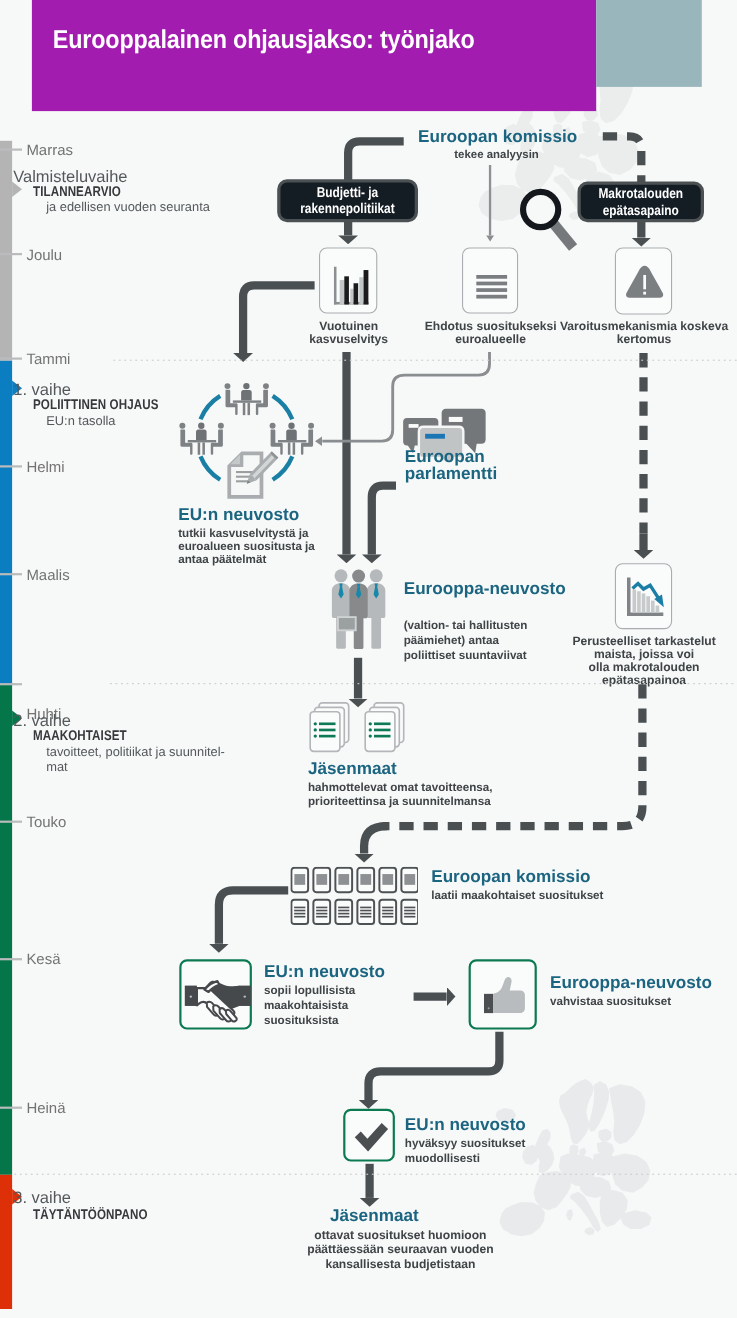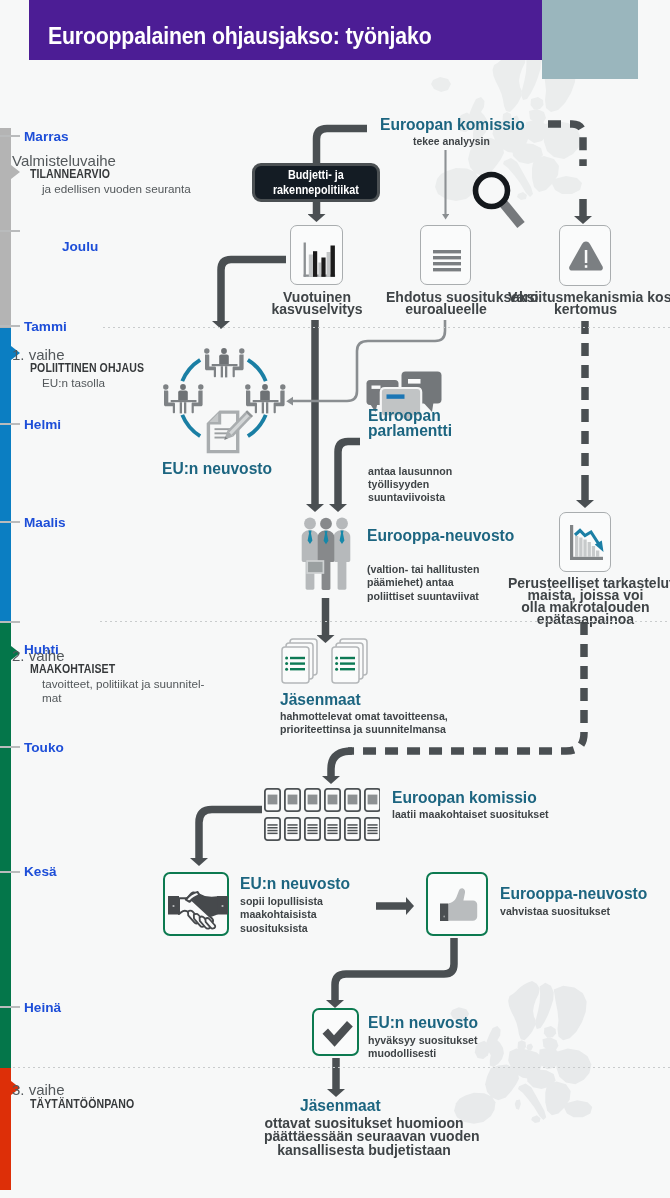--- a/index.html
+++ b/index.html
@@ -4,31 +4,31 @@
 <style>
   html,body{margin:0;padding:0;background:#f7f8f8;}
   body{width:670px;height:1198px;overflow:hidden;
        font-family:"Liberation Sans",sans-serif;-webkit-font-smoothing:antialiased;}
   #page{position:relative;width:670px;height:1198px;overflow:hidden;background:#f7f8f8;}
   .abs{position:absolute;}
   #mapsvg{position:absolute;left:0;top:0;width:670px;height:1198px;}
   #flowsvg{position:absolute;left:0;top:0;width:670px;height:1198px;}
 
   
-  #banner{left:29px;top:0;width:513px;height:60px;background:#4c1d95;}
+  #banner{left:29px;top:0;width:513px;height:101px;background:#a21caf;}
   #banner-title{position:absolute;left:19px;top:23px;color:#fff;font-size:23.5px;
       font-weight:bold;letter-spacing:-0.2px;white-space:nowrap;
       font-family:"Liberation Sans Narrow","Liberation Sans",sans-serif;
       transform:scaleX(0.905);transform-origin:left top;}
   #accent-block{left:542px;top:0;width:96px;height:79px;background:#9ab6bd;}
 
   
   .tlbar{position:absolute;left:0;width:11px;}
   .tltick{position:absolute;left:0;width:20px;height:1.6px;background:#b9bbbc;}
-  .month{position:absolute;left:24px;font-size:13.6px;color:#1d4ed8;white-space:nowrap;font-weight:bold;}
+  .month{position:absolute;left:24px;font-size:13.6px;color:#737373;white-space:nowrap;}
   .ptr{position:absolute;width:0;height:0;border-top:7px solid transparent;
        border-bottom:7px solid transparent;border-left:9px solid #b4b4b4;}
   .pkick{position:absolute;left:12px;font-size:15px;color:#53585b;white-space:nowrap;}
   .ptitle{position:absolute;left:30px;font-size:12.8px;font-weight:bold;color:#36393b;
        font-family:"Liberation Sans Narrow","Liberation Sans",sans-serif;
        transform:scaleX(0.825);transform-origin:left top;letter-spacing:0.1px;white-space:nowrap;}
   .psub{position:absolute;left:30px;font-size:11.7px;color:#53585b;line-height:13.5px;white-space:pre;padding-left:12px;}
 
   
   .pill{position:absolute;background:#141c24;border:3px solid #4b5053;border-radius:9px;
@@ -36,21 +36,21 @@
         font-family:"Liberation Sans Narrow","Liberation Sans",sans-serif;
         display:flex;align-items:center;justify-content:center;box-sizing:border-box;}
   .pill span{display:block;line-height:14.6px;font-size:12.8px;transform:scaleX(0.845);white-space:pre;}
 
   
   .ibox{position:absolute;background:#fafbfb;border:1.6px solid #a9adaf;border-radius:7px;
         box-sizing:border-box;}
   .ibox.green{border-color:#0c7a50;border-width:2.4px;}
 
   
-  .cap{position:absolute;text-align:center;font-size:14px;font-weight:bold;color:#3f4447;
+  .cap{position:absolute;text-align:center;font-size:11px;font-weight:bold;color:#3f4447;
        line-height:12px;}
   .lbl-t{position:absolute;font-size:15.6px;font-weight:bold;color:#1c6580;line-height:16.4px;}
   .lbl-s{position:absolute;font-size:10.4px;font-weight:bold;color:#3f4447;line-height:12.4px;}
   .lbl-s2{position:absolute;font-size:10.6px;font-weight:bold;color:#3f4447;line-height:12.2px;white-space:pre;}
   .dotrow{height:1px;background-image:linear-gradient(to right,#c9cccd 0 2px,transparent 2px 5px);
       background-size:5px 1px;background-repeat:repeat-x;}
   .lbl-t{white-space:pre;}
   .lbl-s{white-space:pre;}
 </style>
 </head>
@@ -294,26 +294,26 @@
     <g fill="#c1c4c5" stroke="#f5f6f6" stroke-width="2.2">
       <path d="M21 20 L53 20 C55.6 20 57.2 21.6 57.2 24.2 L57.2 44.2
                C57.2 46.8 55.6 48.4 53 48.4 L21 48.4 C18.4 48.4 16.8 46.8 16.8 44.2
                L16.8 24.2 C16.8 21.6 18.4 20 21 20 Z"></path>
     </g>
     <path d="M34 45 L48 45 L46 56 Z" fill="#c1c4c5"></path>
     <rect x="22.5" y="26.4" width="18" height="4.4" fill="#1b76b5"></rect>
   </svg>
 
   <div class="lbl-t" style="left:162px;top:461px;">EU:n neuvosto</div>
+  <div class="lbl-s2" style="left:162px;top:479px;">tutkii kasvuselvitystä ja
+euroalueen suositusta ja
+antaa päätelmät</div>
 
   <div class="lbl-t" style="left:368px;top:409px;white-space:pre;line-height:14.5px;">Euroopan
 parlamentti</div>
-  <div class="lbl-s2" style="left:368px;top:465px;line-height:13px;">antaa lausunnon
-työllisyyden
-suuntaviivoista</div>
 
   <svg class="abs" style="left:294px;top:512px;width:62px;height:80px;" viewBox="0 0 62 80">
     <defs>
       <g id="suit">
         <circle cx="0" cy="0" r="5.9"></circle>
         <path d="M-8.3 13.2 C-8.3 9.6 -4.6 7.0 -1.6 6.8 L1.6 6.8
                  C4.6 7.0 8.3 9.6 8.3 13.2 L8.3 36.5
                  C8.3 37.8 7.6 38.4 6.6 38.4 L4.4 38.4 L4.4 64.6
                  C4.4 65.6 3.8 66.2 2.9 66.2 L-2.9 66.2
                  C-3.8 66.2 -4.4 65.6 -4.4 64.6 L-4.4 38.4 L-6.6 38.4
@@ -491,20 +491,24 @@
 kansallisesta budjetistaan</div>
 
   <div class="abs dotrow" style="left:103px;top:327px;width:567px;"></div>
   <div class="abs dotrow" style="left:100px;top:621px;width:570px;"></div>
   <div class="abs dotrow" style="left:13px;top:1067px;width:657px;"></div>
 
   <div class="pill" style="left:252px;top:163px;width:128px;height:39px;">
     <span>Budjetti- ja
 rakennepolitiikat</span>
   </div>
+  <div class="pill" style="left:525px;top:165px;width:115px;height:37px;">
+    <span>Makrotalouden
+epätasapaino</span>
+  </div>
 
   <div class="lbl-t" style="left:380px;top:117px;">Euroopan komissio</div>
   <div class="lbl-s" style="left:381px;top:136px;padding-left:32px;">tekee analyysin</div>
 
   <div class="ibox" style="left:290px;top:225px;width:53px;height:60px;">
     <svg viewBox="0 0 53 60" width="53" height="60">
       <rect x="12.6" y="16.5" width="2.3" height="34.3" fill="#8b8f92"></rect>
       <rect x="12.6" y="48.5" width="31.5" height="2.3" fill="#8b8f92"></rect>
       <rect x="17.8" y="28.5" width="4.2" height="22.3" fill="#c3c6c7"></rect>
       <rect x="22.0" y="25.2" width="4.2" height="25.6" fill="#1b1b1b"></rect>
@@ -550,21 +554,21 @@
     <div class="tltick" style="top:230px;"></div>
     <div class="tltick" style="top:325px;"></div>
     <div class="tltick" style="top:423px;"></div>
     <div class="tltick" style="top:521px;"></div>
     <div class="tltick" style="top:621px;"></div>
     <div class="tltick" style="top:746px;"></div>
     <div class="tltick" style="top:871px;"></div>
     <div class="tltick" style="top:1006px;"></div>
 
     <div class="month" style="top:129px;">Marras</div>
-    <div class="month" style="top:239px;margin-left:38px;">Joulu</div>
+    <div class="month" style="top:224px;">Joulu</div>
     <div class="month" style="top:319px;">Tammi</div>
     <div class="month" style="top:417px;">Helmi</div>
     <div class="month" style="top:515px;">Maalis</div>
     <div class="month" style="top:642px;">Huhti</div>
     <div class="month" style="top:740px;">Touko</div>
     <div class="month" style="top:864px;">Kesä</div>
     <div class="month" style="top:1000px;">Heinä</div>
 
     <div class="ptr" style="left:11px;top:165px;border-left-color:#b4b4b4;"></div>
     <div class="pkick" style="top:152px;">Valmisteluvaihe</div>

